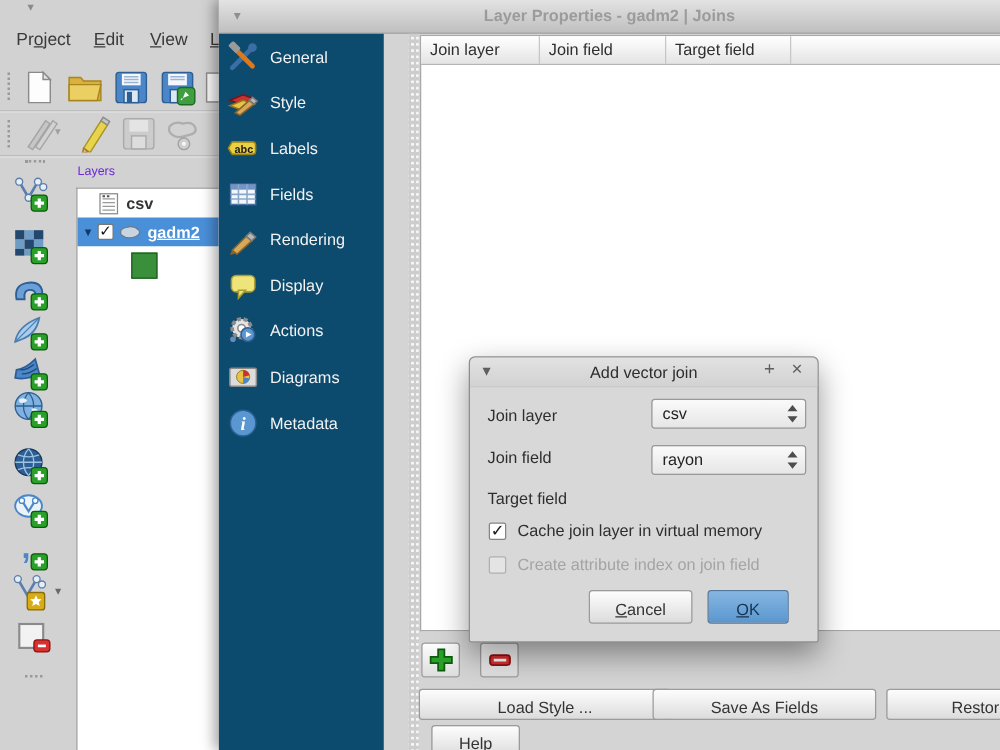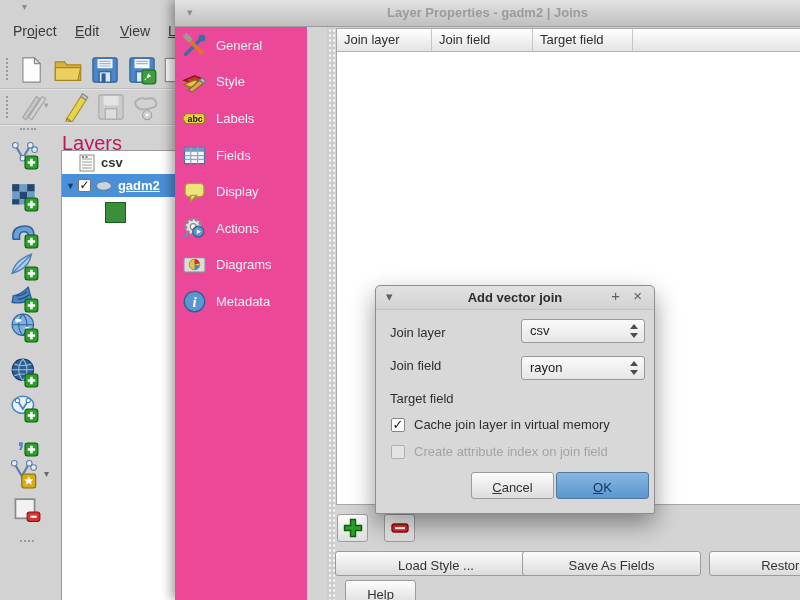--- a/index.html
+++ b/index.html
@@ -14,62 +14,62 @@
   .menu-item { position:absolute; top:5px; font-size:14px; color:#3a3a3a; cursor:default; }
   .menu-item .u { text-decoration:underline; }
   .tb-sep { position:absolute; left:0; width:100%; height:1px; background:#bdbdbd; box-shadow:0 1px 0 #e6e6e6; }
   .grip { position:absolute; width:3px; border-left:2px dotted #9a9a9a; }
   .hgrip { position:absolute; height:3px; border-top:2px dotted #9a9a9a; }
   .tbicon { position:absolute; width:30px; height:30px; }
   .tbicon svg { width:100%; height:100%; }
   .disabled-ico { opacity:.85; }
 
   
-  #layers-title { position:absolute; left:62px; top:132px; font-size:20px; color:#be185d; }
+  #layers-title { position:absolute; left:62px; top:132px; font-size:10px; color:#6d28d9; }
   #layers-box { position:absolute; left:61px; top:150px; width:114px; bottom:0; background:#fff; border-left:1px solid #9a9a9a; border-top:1px solid #9a9a9a; }
   .lyr-row { position:relative; height:23px; display:flex; align-items:center; }
   .lyr-row.sel { background:#4a90d9; color:#fff; }
   .lyr-label { font-weight:bold; font-size:13px; }
   .lyr-row.sel .lyr-label { text-decoration:underline; }
   .tri { font-size:9px; color:#333; margin:0 3px 0 4px; }
   .lyr-row.sel .tri { color:#1d3least; }
   .chkbox { width:13px; height:13px; background:#fff; border:1px solid #777; border-radius:2px; font-size:12px; line-height:11px; text-align:center; color:#111; margin-right:4px; }
   #swatch { position:absolute; left:43px; top:51px; width:21px; height:21px; background:#3a8f3a; border:1px solid #1e5c1e; }
 
   
   .mlicon { position:absolute; left:8px; width:34px; height:30px; }
   .mlicon svg { width:100%; height:100%; }
 
   
   #lp { position:absolute; left:175px; top:0; width:625px; height:600px; background:#d4d4d4; box-shadow:-4px 0 10px rgba(0,0,0,.35); overflow:hidden; }
   #lp-titlebar { position:absolute; left:0; top:0; width:100%; height:27px; background:linear-gradient(#e3e3e3,#bfbfbf); border-bottom:1px solid #9c9c9c; }
   #lp-title { position:absolute; width:100%; text-align:center; top:5px; font-weight:bold; color:#9b9b9b; font-size:13px; }
   .tb-arrow { position:absolute; left:12px; top:6px; color:#8f8f8f; font-size:11px; }
-  #lp-sidebar { position:absolute; left:0; top:27px; width:132px; bottom:0; background:#ec4899; }
+  #lp-sidebar { position:absolute; left:0; top:27px; width:132px; bottom:0; background:#0c4a6e; }
   .side-item { height:36.6px; display:flex; align-items:center; padding-left:7px; color:#f2f2f2; font-size:13px; cursor:default; }
   .side-item.sel { background:#cfcfcf; color:#2e2e2e; }
   .side-item svg { width:25px; height:25px; margin-right:9px; flex:none; }
   #lp-splitter { position:absolute; left:152px; top:27px; width:8px; bottom:0; background-color:#cdcdcd;
     background-image:radial-gradient(circle,#f7f7f7 1px,transparent 1.4px); background-size:4px 5px; background-position:1px 1px; }
   #lp-content { position:absolute; left:160px; top:27px; right:0; bottom:0; }
 
   #join-table { position:absolute; left:1px; top:1px; right:0; height:477px; background:#fff; border:1px solid #a8a8a8; border-right:none; }
   #join-header { display:flex; height:23px; background:linear-gradient(#ffffff,#e4e4e4); border-bottom:1px solid #b4b4b4; }
   .jh-cell { padding:3px 0 0 7px; font-size:13px; color:#2e2e2e; border-right:1px solid #c6c6c6; }
 
   .sqbtn { position:absolute; width:31px; height:28px; background:linear-gradient(#fdfdfd,#dedede); border:1px solid #9e9e9e; border-radius:3px; padding:0; cursor:pointer; }
   .sqbtn svg { width:22px; height:22px; margin-top:2px; }
 
   .btn { position:absolute; height:25px; background:linear-gradient(#fdfdfd,#dcdcdc); border:1px solid #9b9b9b; border-radius:3px; font-size:13px; color:#333; text-align:center; padding-top:3px; cursor:pointer; font-family:inherit; }
   .btn .u { text-decoration:underline; }
 
   
   #avj { position:absolute; left:200px; top:285px; width:280px; height:229px; background:#d8d8d8; border:1px solid #8e8e8e; border-radius:5px 5px 2px 2px; box-shadow:0 10px 24px rgba(0,0,0,.4); z-index:5; }
   #avj-titlebar { position:relative; height:24px; border-bottom:1px solid #c2c2c2; background:linear-gradient(#e2e2e2,#d2d2d2); border-radius:5px 5px 0 0; }
-  #avj-title { position:absolute; width:100%; text-align:center; top:4px; font-weight:bold; font-size:13px; color:#2d2d2d; }
+  #avj-title { position:absolute; width:100%; text-align:center; top:4px; font-weight:normal; font-size:13px; color:#2d2d2d; }
   .avj-ctl { position:absolute; top:3px; color:#5f5f5f; font-size:13px; cursor:pointer; }
   .avj-row-label { position:absolute; left:14px; font-size:13px; color:#2e2e2e; }
   .combo { position:absolute; left:145px; width:124px; height:24px; background:linear-gradient(#fafafa,#e6e6e6); border:1px solid #999; border-radius:3px; font-size:13px; color:#222; padding:3px 0 0 8px; cursor:pointer; }
   .spin { position:absolute; right:5px; top:4px; width:9px; height:16px; }
   .spin b { display:block; width:0; height:0; border-left:4px solid transparent; border-right:4px solid transparent; }
   .spin .up { border-bottom:5px solid #4d4d4d; margin-bottom:4px; }
   .spin .dn { border-top:5px solid #4d4d4d; }
   .avj-chk { position:absolute; left:15px; display:flex; align-items:center; font-size:13px; color:#2e2e2e; }
   .avj-chk .box { width:14px; height:14px; background:#fff; border:1px solid #858585; border-radius:2px; margin-right:9px; font-size:13px; line-height:12px; text-align:center; font-weight:bold; color:#1c1c1c; }
   .avj-chk.disabled { color:#a4a4a4; }
@@ -324,20 +324,28 @@
     <div class="side-item">
       <svg viewBox="0 0 20 20">
           <rect x="2" y="3.5" width="16" height="13" fill="#f4f8fc" stroke="#4a6fa5"></rect>
           <rect x="2" y="3.5" width="16" height="3.5" fill="#7295c4"></rect>
           <path d="M2 10 h16 M2 13 h16 M7 3.5 v13 M12.5 3.5 v13" stroke="#8aa8c8"></path>
         </svg>
       <span>Fields</span>
     </div>
     <div class="side-item">
       <svg viewBox="0 0 20 20">
+          <path d="M3 17 L12 8 l3.5 3 L6 19.5 z" fill="#d8a85a" stroke="#8a6428"></path>
+          <path d="M12 8 l3.5 3 2.5 -2.5 -3.5 -3 z" fill="#b8b8b8" stroke="#787878"></path>
+          <path d="M3 17 l-1.5 3 3.5 -1 z" fill="#8a6428"></path>
+        </svg>
+      <span>Rendering</span>
+    </div>
+    <div class="side-item">
+      <svg viewBox="0 0 20 20">
           <rect x="2.5" y="3.5" width="15" height="10.5" rx="3" fill="#eee47a" stroke="#a89c34"></rect>
           <path d="M7 13 v5 l4.5 -5 z" fill="#eee47a" stroke="#a89c34"></path>
         </svg>
       <span>Display</span>
     </div>
     <div class="side-item">
       <svg viewBox="0 0 20 20">
           <circle cx="9" cy="8.5" r="6" fill="#e4e4e4" stroke="#8a8a8a" stroke-width="2.4" stroke-dasharray="2.6 1.6"></circle>
           <circle cx="9" cy="8.5" r="2.4" fill="#fff" stroke="#8a8a8a"></circle>
           <circle cx="3.5" cy="15.5" r="1.8" fill="#6a8ab8"></circle>
@@ -424,15 +432,15 @@
     <div class="avj-chk" style="top:131px;">
       <span class="box">✓</span>
       <span>Cache join layer in virtual memory</span>
     </div>
     <div class="avj-chk disabled" style="top:158px;">
       <span class="box"></span>
       <span>Create attribute index on join field</span>
     </div>
 
     <button class="btn" style="left:95px; top:186px; width:83px; height:27px; position:absolute;"><span></span><span class="u">C</span><span>ancel</span></button>
-    <button class="btn btn-ok" style="left:180px; top:186px; width:93px; height:27px; position:absolute;"><span></span><span class="u">O</span><span>K</span></button>
+    <button class="btn btn-ok" style="left:190px; top:186px; width:65px; height:27px; position:absolute;"><span></span><span class="u">O</span><span>K</span></button>
   </div>
 </div>
 
 </body></html>

